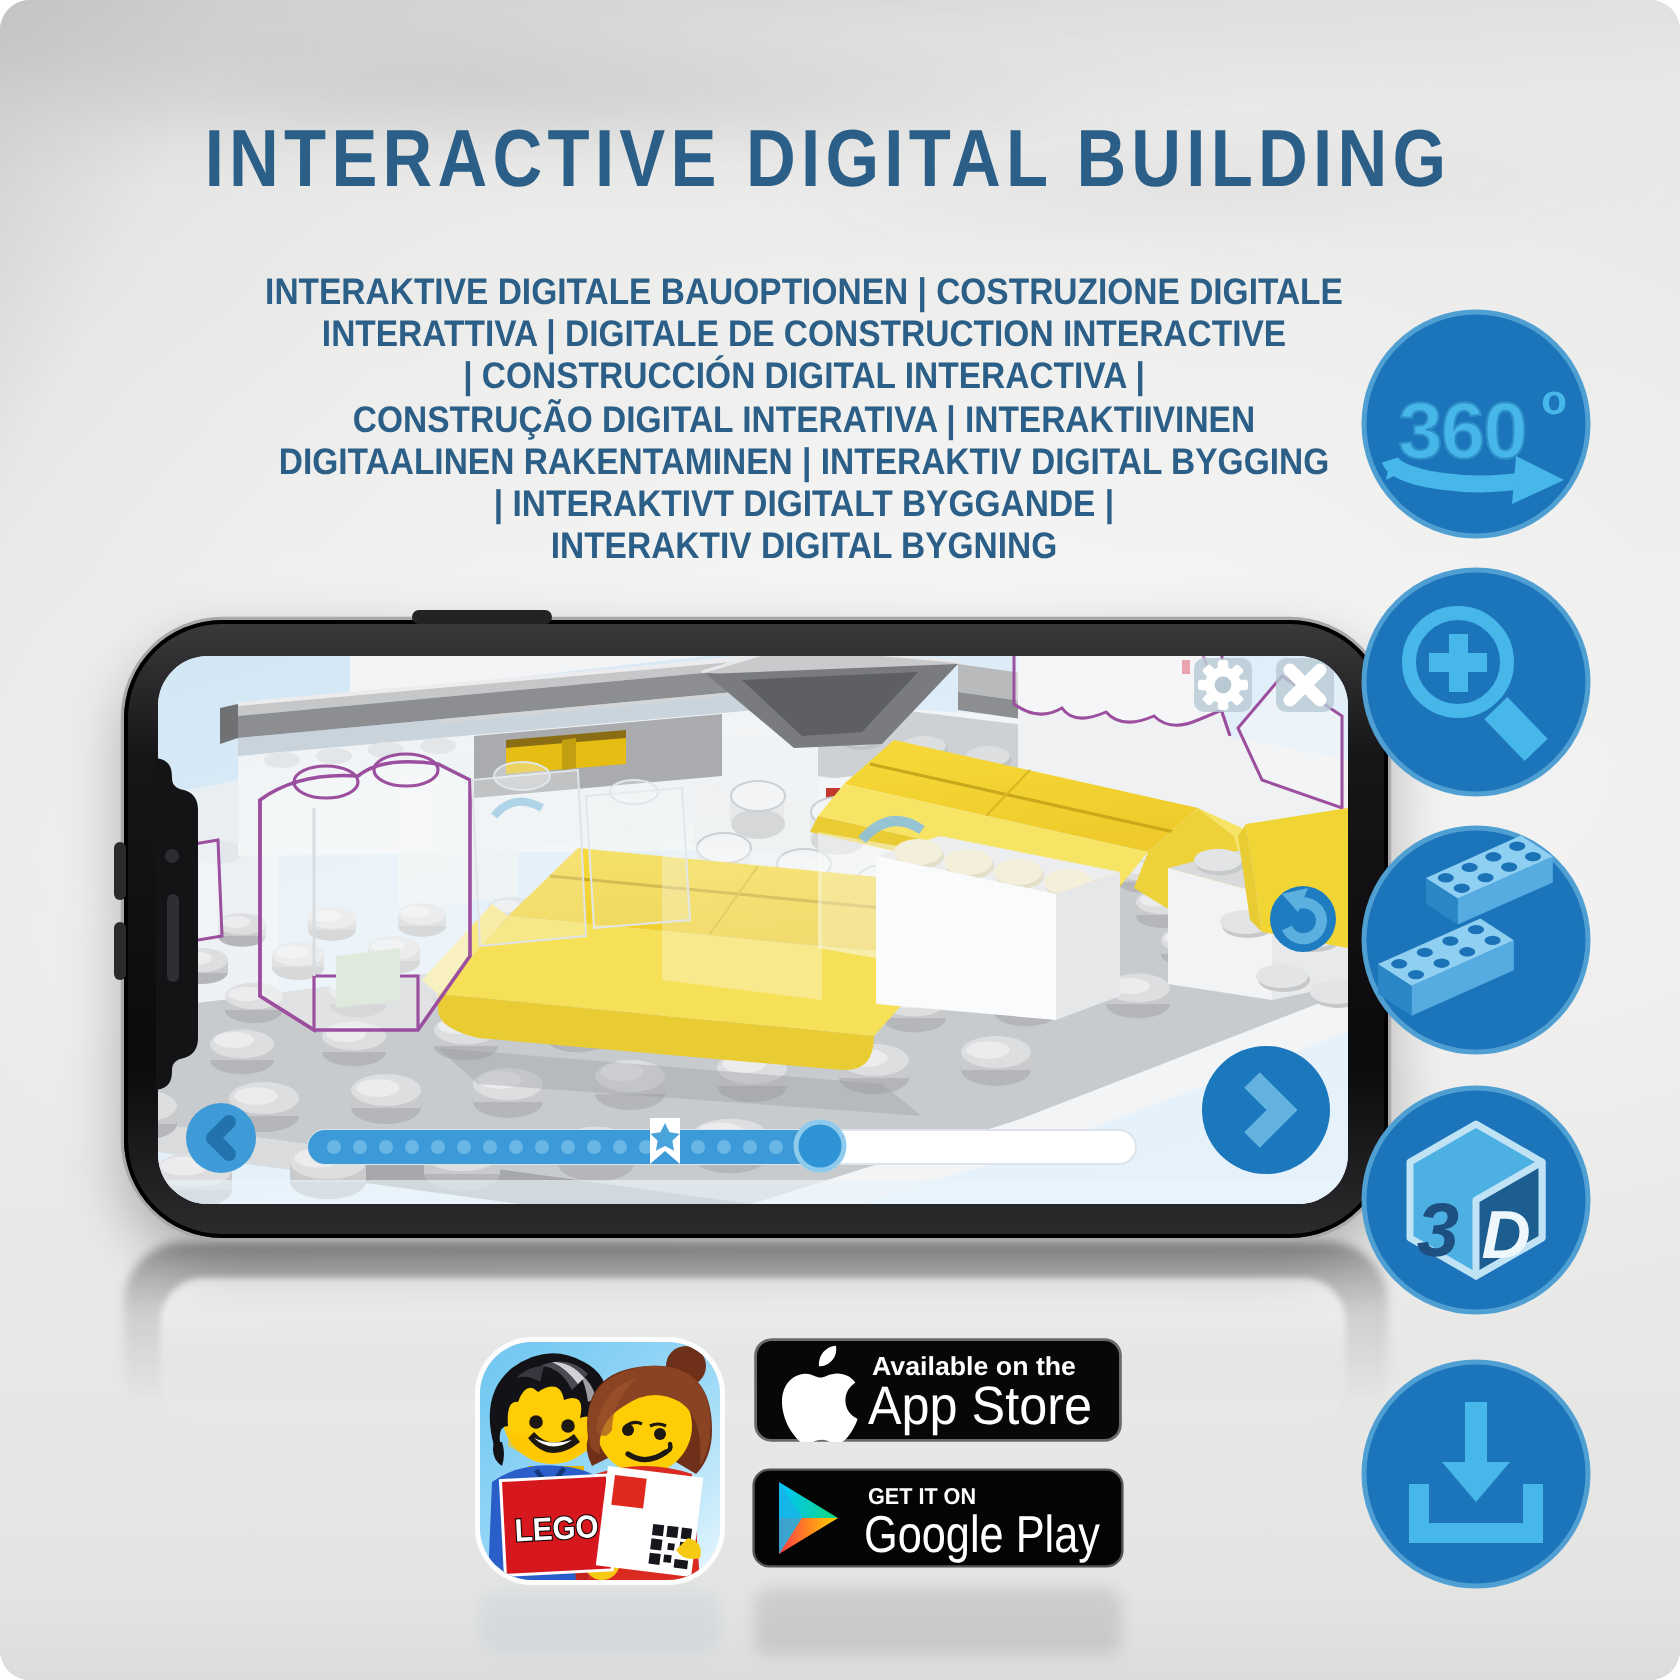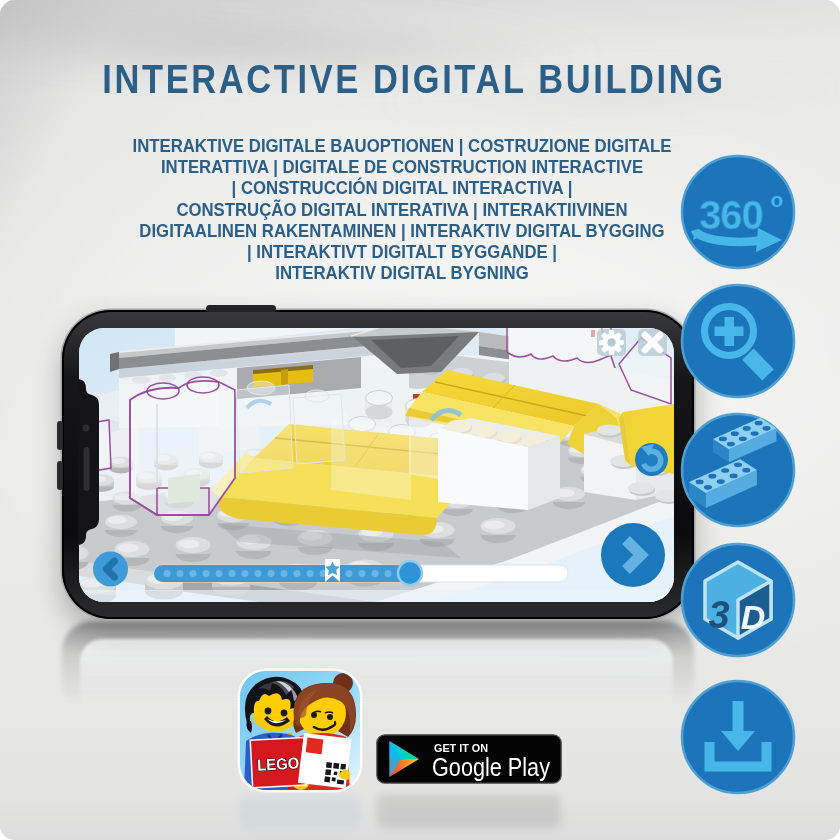--- a/index.html
+++ b/index.html
@@ -827,20 +827,31 @@
           <rect x="0" y="17" width="6.5" height="6.5"></rect>
             <rect x="8.5" y="17" width="4.5" height="4.5"></rect>
             <rect x="15" y="19" width="8" height="5"></rect>
         </g>
       </g>
 
       <path d="M104,98 q8,2 6,10 q-8,2 -12,-4 Z" fill="#f6c913"></path>
     </svg>
   </div>
 
+  <div class="abs" style="left:377px;top:669px;width:184px;height:52px;">
+    <svg width="184" height="52" viewBox="0 0 184 52">
+      <rect x="0.8" y="0.8" width="182.4" height="50.4" rx="8" fill="#070708" stroke="#6a6a6c" stroke-width="1.4"></rect>
+      <g transform="translate(34,27) scale(1.22) translate(-24,-27)">
+      <path d="M28.5 13.6 c1.6 -2 1.4 -4.8 1.2 -5.6 -2.4 0.14 -4.5 1.6 -5.6 3.2 -1.2 1.7 -1.5 4 -1.3 5.2 2.3 0.2 4.3 -1 5.7 -2.8 Z" fill="#ffffff"></path>
+      <path d="M33.6 30.4 c-0.06 -4.8 3.9 -7.1 4.1 -7.2 -2.2 -3.3 -5.7 -3.7 -7 -3.8 -3 -0.3 -5.8 1.7 -7.3 1.7 -1.5 0 -3.8 -1.7 -6.3 -1.6 -3.2 0.05 -6.2 1.9 -7.9 4.8 -3.4 5.8 -0.9 14.4 2.4 19.1 1.6 2.3 3.5 4.9 6 4.8 2.4 -0.1 3.3 -1.6 6.3 -1.6 2.9 0 3.7 1.6 6.3 1.5 2.6 -0.04 4.2 -2.4 5.8 -4.7 1.8 -2.7 2.6 -5.3 2.6 -5.4 -0.06 -0.03 -5 -1.9 -5 -7.6 Z" fill="#ffffff"></path>
+      </g>
+      <text x="59" y="18.5" font-family="Liberation Sans" font-size="13" font-weight="bold" fill="#ffffff" textLength="102" lengthAdjust="spacingAndGlyphs">Available on the</text>
+      <text x="57" y="43" font-family="Liberation Sans" font-size="27" fill="#ffffff" textLength="112" lengthAdjust="spacingAndGlyphs">App Store</text>
+    </svg>
+  </div>
 
   <div class="abs" style="left:376px;top:734px;width:216px;height:50px;">
     <svg width="186" height="50" viewBox="0 0 186 50">
       <defs>
         <linearGradient id="gp1" x1="0" y1="0" x2="1" y2="0">
           <stop offset="0" stop-color="#00c4ff"></stop>
             <stop offset="1" stop-color="#12d97c"></stop>
         </linearGradient>
         <linearGradient id="gp2" x1="0" y1="0" x2="1" y2="0">
           <stop offset="0" stop-color="#ff3a44"></stop>

